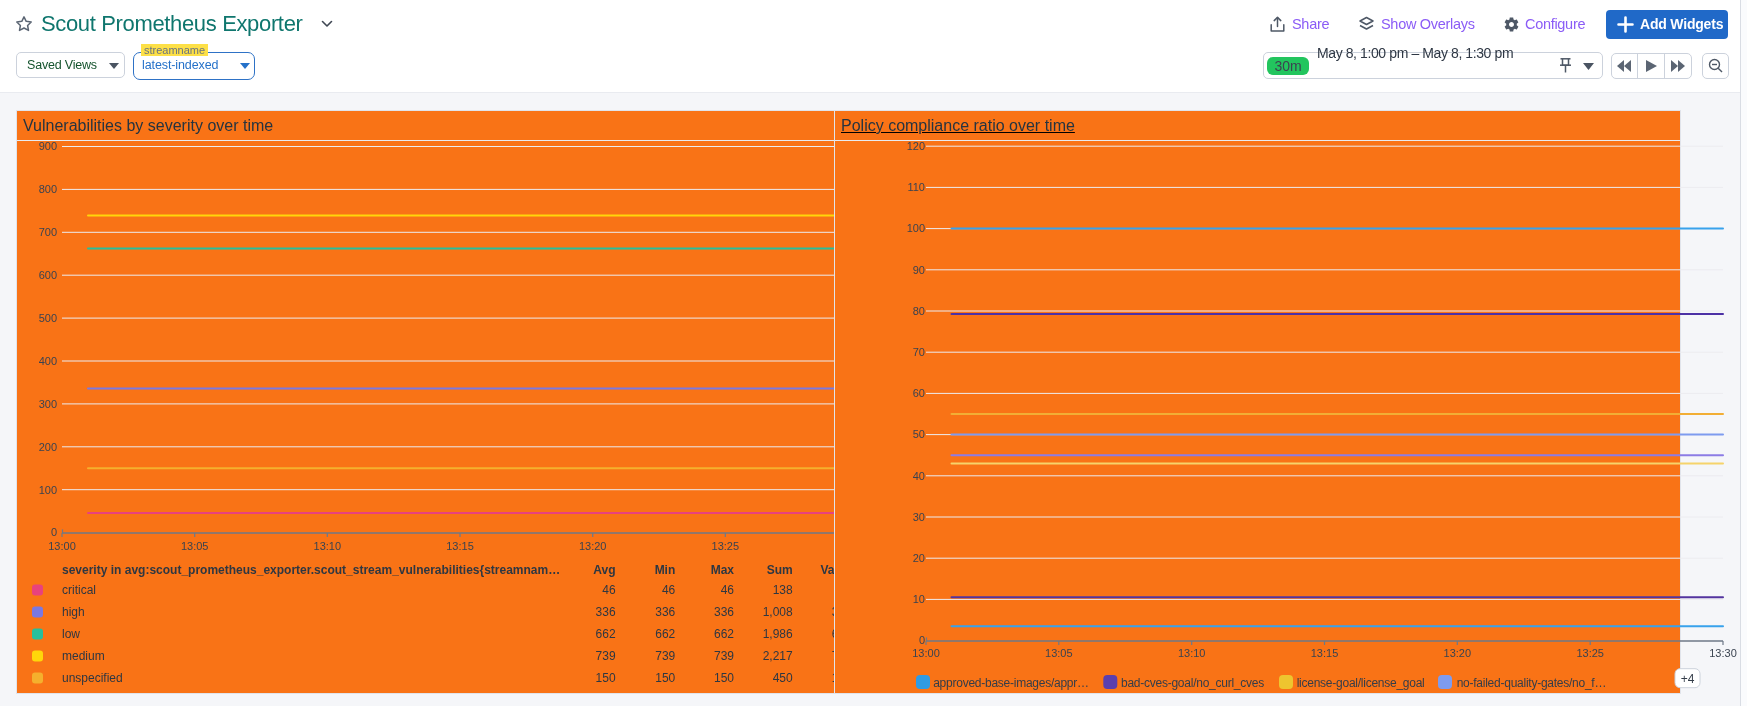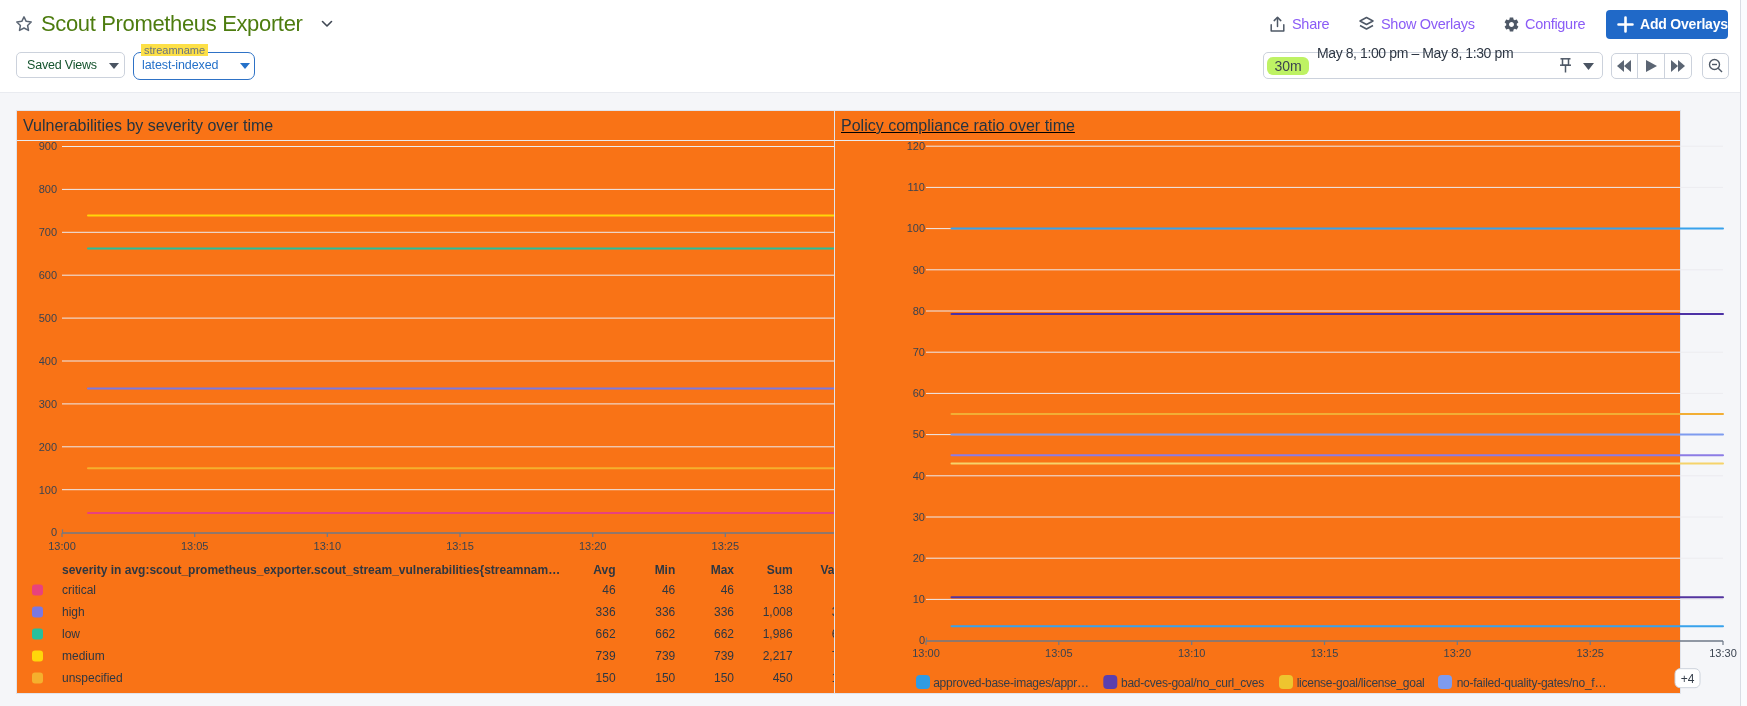--- a/index.html
+++ b/index.html
@@ -15,21 +15,21 @@
 svg { overflow:visible; }
 </style>
 </head>
 <body>
 <div class="abs" id="contentbg"></div>
 <div class="abs" id="rightline"></div>
 
 <svg class="abs" style="left:15px;top:15px" width="18" height="18" viewBox="0 0 18 18" fill="none" stroke="#5b6573" stroke-width="1.5" stroke-linejoin="round">
     <path d="M9 1.8 L11.2 6.3 L16.2 7 L12.6 10.5 L13.5 15.4 L9 13 L4.5 15.4 L5.4 10.5 L1.8 7 L6.8 6.3 Z"></path>
   </svg>
-<div class="abs" style="left:41px;top:11px;font-size:22px;color:#4d7c0f;letter-spacing:-0.35px;">Scout Prometheus Exporter</div>
+<div class="abs" style="left:41px;top:11px;font-size:22px;color:#0f766e;letter-spacing:-0.35px;">Scout Prometheus Exporter</div>
 <svg class="abs" style="left:320px;top:19px" width="14" height="10" viewBox="0 0 14 10" fill="none" stroke="#3f4753" stroke-width="1.6" stroke-linecap="round" stroke-linejoin="round">
     <path d="M2.5 2.5 L7 7 L11.5 2.5"></path>
   </svg>
 
 <svg class="abs" style="left:1269px;top:16px" width="17" height="17" viewBox="0 0 17 17" fill="none" stroke="#4e5866" stroke-width="1.5" stroke-linecap="round" stroke-linejoin="round">
     <path d="M2.2 8.7 V15 H14.8 V8.7"></path>
     <path d="M8.5 10.5 V1.8"></path>
     <path d="M5.2 4.6 L8.5 1.4 L11.8 4.6"></path>
   </svg>
 <div class="abs icontext" style="left:1292px;top:16px;">Share</div>
@@ -38,40 +38,40 @@
     <path d="M8.5 1.5 L15 5 L8.5 8.5 L2 5 Z"></path>
     <path d="M15 9.5 L8.5 13 L2 9.5"></path>
   </svg>
 <div class="abs icontext" style="left:1381px;top:16px;">Show Overlays</div>
 
 <svg class="abs" style="left:1503px;top:16px" width="17" height="17" viewBox="0 0 24 24" fill="#4e5866">
     <path d="M19.4 13c.04-.32.06-.66.06-1s-.02-.68-.07-1l2.1-1.65c.19-.15.24-.42.12-.64l-2-3.46c-.12-.22-.39-.3-.61-.22l-2.48 1c-.52-.4-1.07-.73-1.69-.98l-.37-2.65c-.04-.24-.25-.42-.5-.42h-4c-.25 0-.45.18-.49.42l-.37 2.65c-.62.25-1.18.59-1.69.98l-2.48-1c-.23-.09-.49 0-.61.22l-2 3.46c-.12.22-.07.49.12.64L4.6 11c-.05.32-.08.66-.08 1s.03.68.08 1l-2.11 1.65c-.19.15-.24.42-.12.64l2 3.46c.12.22.39.3.61.22l2.48-1c.52.4 1.07.73 1.69.98l.37 2.65c.05.24.25.42.5.42h4c.25 0 .46-.18.49-.42l.37-2.65c.62-.25 1.18-.59 1.69-.98l2.48 1c.23.09.49 0 .61-.22l2-3.46c.12-.22.07-.49-.12-.64L19.4 13zM12 15.5c-1.93 0-3.5-1.57-3.5-3.5s1.57-3.5 3.5-3.5 3.5 1.57 3.5 3.5-1.57 3.5-3.5 3.5z"></path>
   </svg>
 <div class="abs icontext" style="left:1525px;top:16px;">Configure</div>
 
-<div class="abs" style="left:1606px;top:10px;width:122px;height:29px;background:#2069c8;border-radius:4px;color:#fff;font-size:14px;font-weight:bold;line-height:29px;padding-left:34px;letter-spacing:-0.2px;">Add Overlays</div>
+<div class="abs" style="left:1606px;top:10px;width:122px;height:29px;background:#2069c8;border-radius:4px;color:#fff;font-size:14px;font-weight:bold;line-height:29px;padding-left:34px;letter-spacing:-0.2px;">Add Widgets</div>
 <svg class="abs" style="left:1617px;top:16px" width="17" height="17" viewBox="0 0 17 17" stroke="#fff" stroke-width="2.6" stroke-linecap="round">
     <path d="M8.5 1.5 V15.5 M1.5 8.5 H15.5"></path>
   </svg>
 
 <div class="abs ctrl" style="left:16px;top:52px;width:109px;height:26px;"></div>
 <div class="abs" style="left:27px;top:52px;font-size:12.5px;color:#14532d;line-height:26px;letter-spacing:-0.2px;">Saved Views</div>
 <svg class="abs" style="left:109px;top:63px" width="10" height="6" viewBox="0 0 10 6" fill="#4a5462">
     <path d="M0 0 H10 L5 6 Z"></path>
   </svg>
 
 <div class="abs" style="left:133px;top:52px;width:122px;height:28px;border:1.5px solid #2e72c6;border-radius:7px;background:#fff;"></div>
 <div class="abs" style="left:141px;top:44px;font-size:11px;color:#6a7380;background:#fde047;padding:0 3px;">streamname</div>
 <div class="abs" style="left:142px;top:58px;font-size:12.5px;font-weight:normal;color:#2471c9;letter-spacing:-0.1px;">latest-indexed</div>
 <svg class="abs" style="left:240px;top:63px" width="10" height="6" viewBox="0 0 10 6" fill="#2471c9">
     <path d="M0 0 H10 L5 6 Z"></path>
   </svg>
 
 <div class="abs ctrl" style="left:1263px;top:52px;width:340px;height:27px;"></div>
-<div class="abs" style="left:1267px;top:56.5px;width:42px;height:18px;background:#bef264;border-radius:6px;font-size:14px;color:#3c4450;text-align:center;line-height:18px;">30m</div>
+<div class="abs" style="left:1267px;top:56.5px;width:42px;height:18px;background:#22c55e;border-radius:6px;font-size:14px;color:#3c4450;text-align:center;line-height:18px;">30m</div>
 <div class="abs" style="left:1317px;top:40px;font-size:14px;color:#2e3744;line-height:26px;letter-spacing:-0.4px;">May 8, 1:00 pm – May 8, 1:30 pm</div>
 <svg class="abs" style="left:1559px;top:57px" width="13" height="17" viewBox="0 0 13 17" fill="none" stroke="#4e5866" stroke-width="1.5">
     <path d="M1.5 1.8 H11.5"></path>
     <path d="M3.5 1.8 V8.2 H9.5 V1.8"></path>
     <path d="M1 8.2 H12"></path>
     <path d="M6.5 8.2 V15.5"></path>
   </svg>
 <svg class="abs" style="left:1583px;top:63px" width="11" height="7" viewBox="0 0 11 7" fill="#4a5462">
     <path d="M0 0 H11 L5.5 7 Z"></path>
   </svg>

